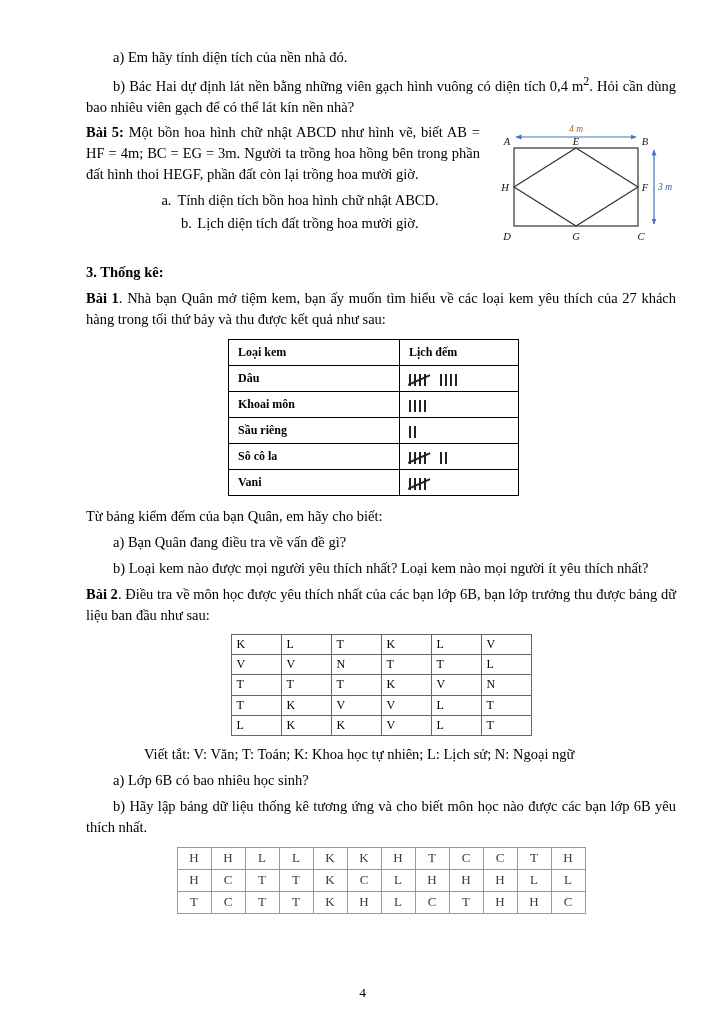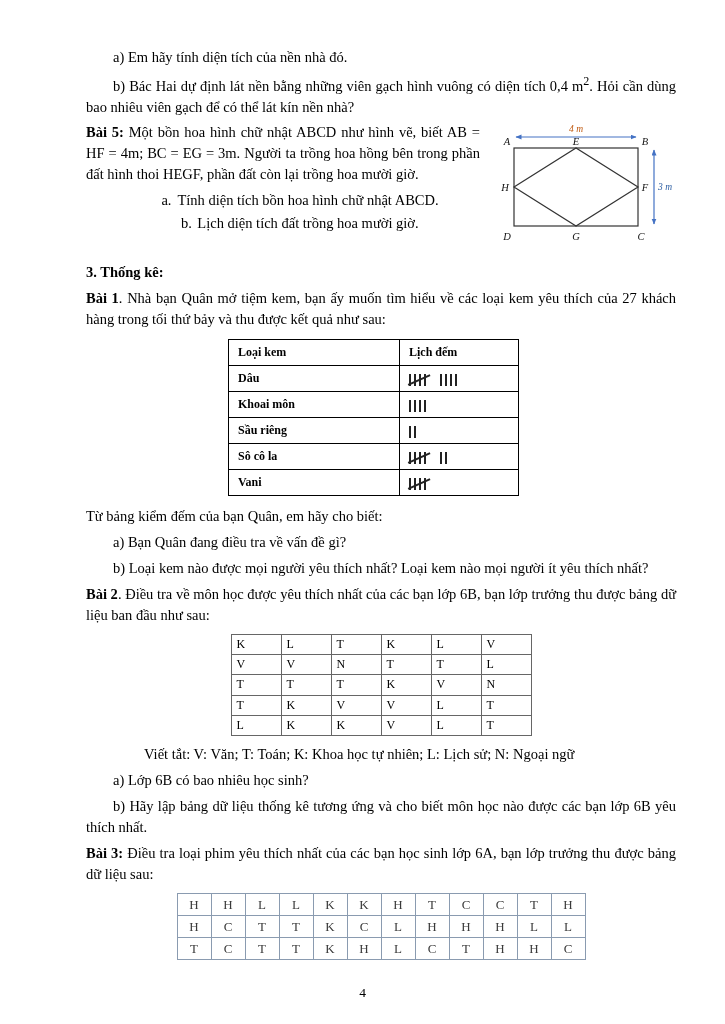--- a/index.html
+++ b/index.html
@@ -160,21 +160,20 @@
           <td>L</td>
           <td>T</td>
         </tr>
       </tbody>
   </table>
 
   <p class="note-line">Viết tắt: V: Văn; T: Toán; K: Khoa học tự nhiên; L: Lịch sử; N: Ngoại ngữ</p>
   <p class="q">a) Lớp 6B có bao nhiêu học sinh?</p>
   <p class="q">b) Hãy lập bảng dữ liệu thống kê tương ứng và cho biết môn học nào được các bạn lớp 6B yêu thích nhất.</p>
 
-  <p><b>Bài 3:</b><span> Điều tra loại phim yêu thích nhất của các bạn học sinh lớp 6A, bạn lớp trưởng thu được bảng dữ liệu sau:</span></p>
 
   <table class="movie-table">
     <tbody>
         <tr>
           <td>H</td>
           <td>H</td>
           <td>L</td>
           <td>L</td>
           <td>K</td>
           <td>K</td>

